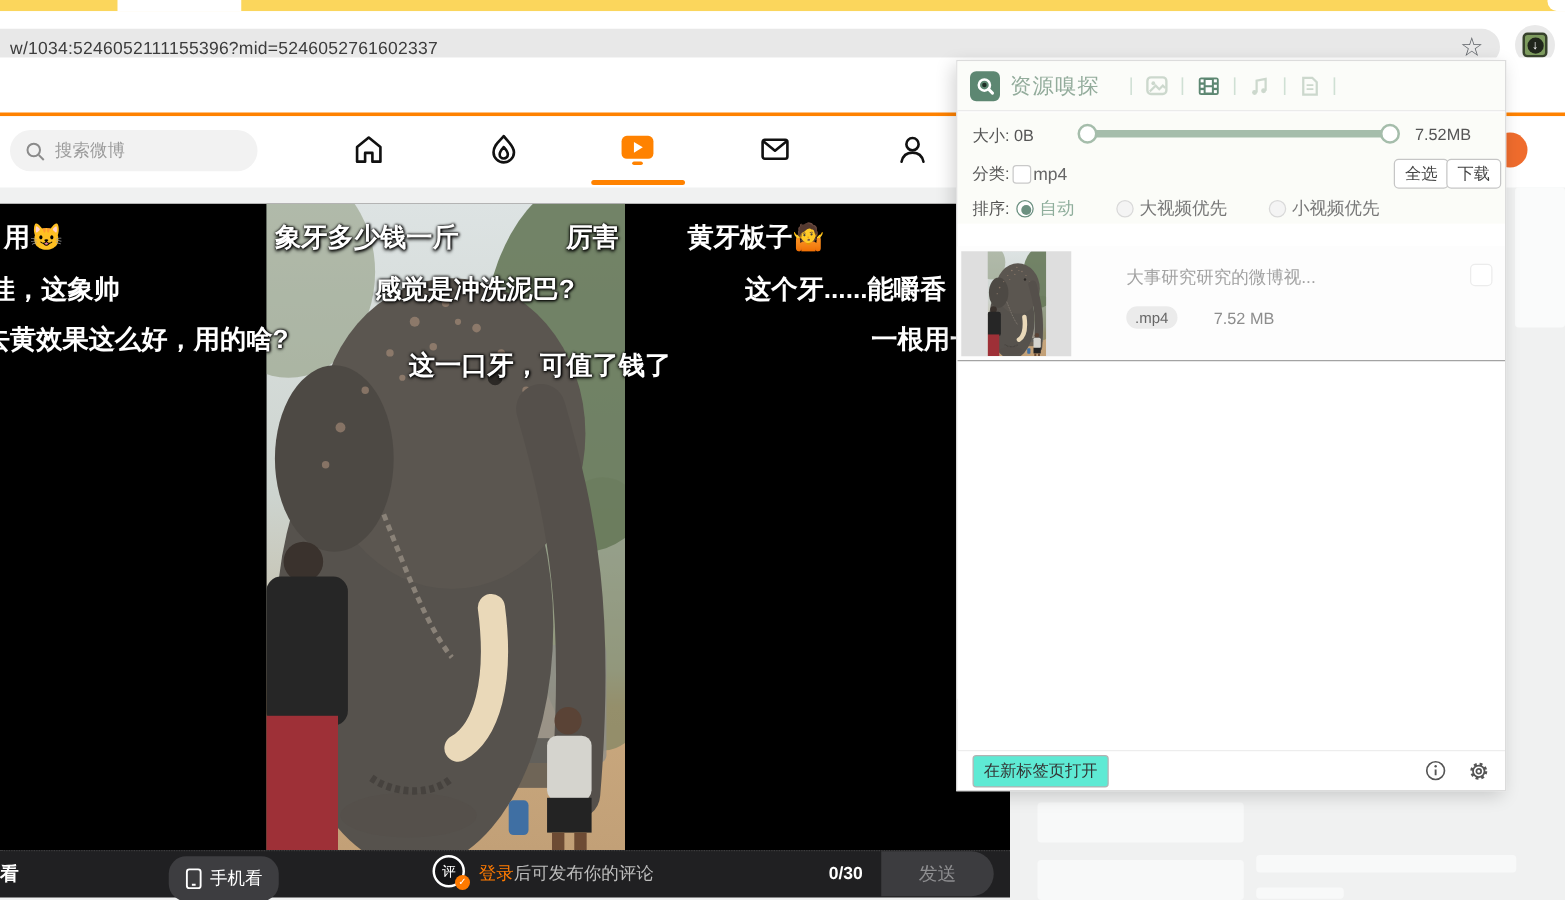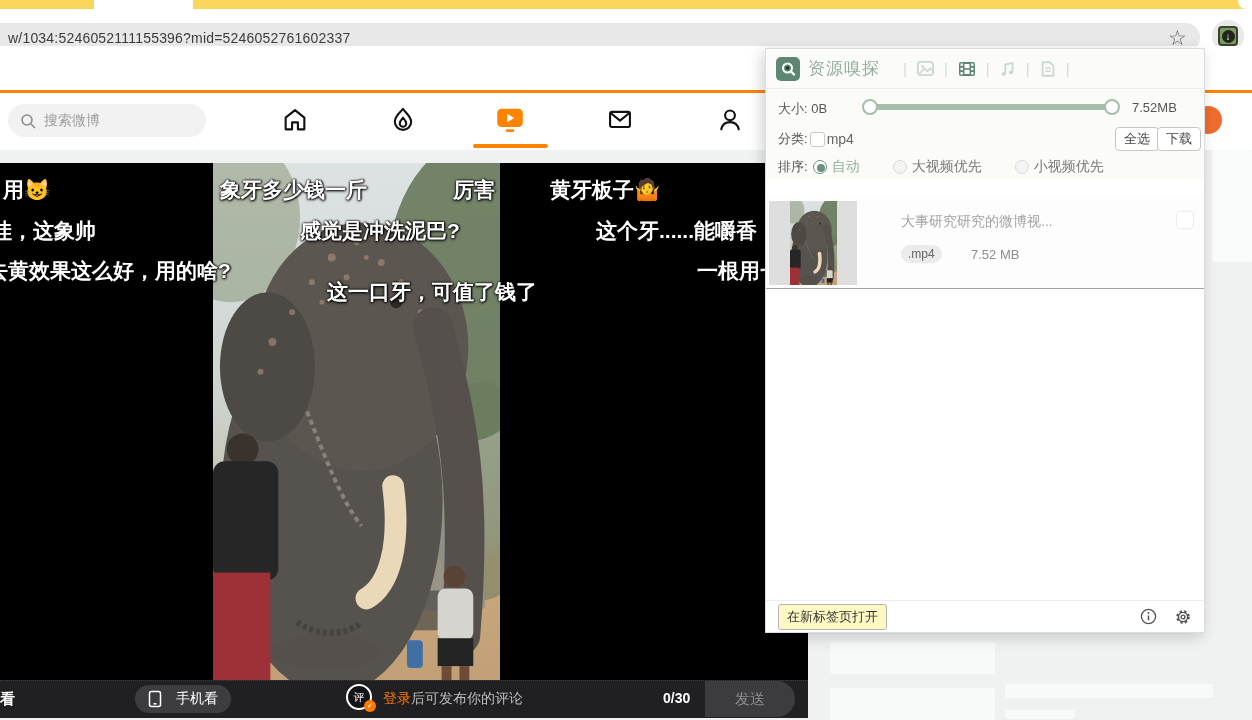--- a/index.html
+++ b/index.html
@@ -37,22 +37,22 @@
   .skel { background:#f8f9f9; border-radius:3px; }
 
   
   .player { left:0; top:163px; width:808px; height:517px; background:#000; overflow:hidden; }
   .video-frame { left:213px; top:0; width:287px; height:517px; }
   .danmaku { font-size:21px; font-weight:bold; color:#fff; white-space:nowrap;
              text-shadow:0 0 2px #000,0 1px 3px #000,1px 0 2px #000; }
   .controls { left:0; top:680px; width:808px; height:38px; background:#202022; border-top:1px dotted #3c3c3e;
               display:flex; align-items:center; }
   .watch-label { left:-15px; top:690px; color:#fff; font-size:15px; font-weight:bold; }
-  .phone-pill { left:135px; top:685px; height:28px; padding:0 13px; background:#3d3d40; border-radius:14px;
-                display:flex; align-items:center; gap:14px; color:#fff; font-size:14px; }
+  .phone-pill { left:135px; top:685px; height:36px; padding:0 13px; background:#3d3d40; border-radius:14px;
+                display:flex; align-items:center; gap:6px; color:#fff; font-size:14px; }
   .cmt-circle { left:346px; top:684px; width:26px; height:26px; border:2px solid #fff; border-radius:50%;
                 color:#fff; font-size:11px; display:flex; align-items:center; justify-content:center; background:#141416; }
   .cmt-badge { left:364px; top:700px; width:12px; height:12px; border-radius:50%; background:#ff7a00;
                color:#fff; font-size:8px; line-height:12px; text-align:center; }
   .cmt-input { left:383px; top:690px; font-size:14px; color:#bdbdbd; }
   .cmt-login { color:#ff7a00; }
   .cmt-count { left:663px; top:690px; font-size:14px; color:#fff; font-weight:bold; }
   .send-btn { left:705px; top:681px; width:90px; height:36px; background:#3c3c3f; border-radius:0 18px 18px 0;
               color:#8e8e90; font-size:15px; display:flex; align-items:center; justify-content:center; }
 
@@ -85,21 +85,21 @@
   .pp-item-title { position:absolute; left:135px; top:16px; font-size:14px; color:#a2a2a2; }
   .ext-badge { position:absolute; left:135px; top:48px; background:#ebebeb; border-radius:9px; color:#666; font-size:12px; padding:2px 7px; }
   .pp-item-size { position:absolute; left:205px; top:50px; font-size:13px; color:#8d8d8d; }
   .pp-item-check { position:absolute; right:10px; top:14px; width:18px; height:18px; border:1px solid #ececec; border-radius:4px; background:#fff; }
   .tooltip { position:absolute; left:10px; top:513px; background:#3d3d3d; color:#fff; font-size:13px;
              padding:8px 11px; border-radius:4px; }
   .tooltip::after { content:""; position:absolute; left:48px; bottom:-7px; border-left:8px solid transparent;
                     border-right:8px solid transparent; border-top:8px solid #3d3d3d; }
   .pp-footer { position:absolute; left:0; bottom:0; width:100%; height:32px; border-top:1px solid #ededed;
                display:flex; align-items:center; padding:0 12px; background:#fff; }
-  .newtab-btn { border:1px solid #b3b3b3; border-radius:3px; background:#fef9c3; color:#333; font-size:13px; padding:3px 8px; }
+  .newtab-btn { border:1px solid #b3b3b3; border-radius:3px; background:#5eead4; color:#333; font-size:13px; padding:3px 8px; }
   .foot-icons { margin-left:auto; display:flex; align-items:center; gap:17px; color:#555; }
 </style>
 </head>
 <body>
 
 <svg width="0" height="0" style="position:absolute">
   <defs>
     <linearGradient id="sky" x1="0" y1="0" x2="0" y2="1">
       <stop offset="0" stop-color="#dde3e3"></stop>
         <stop offset="0.45" stop-color="#cdd4cf"></stop>

